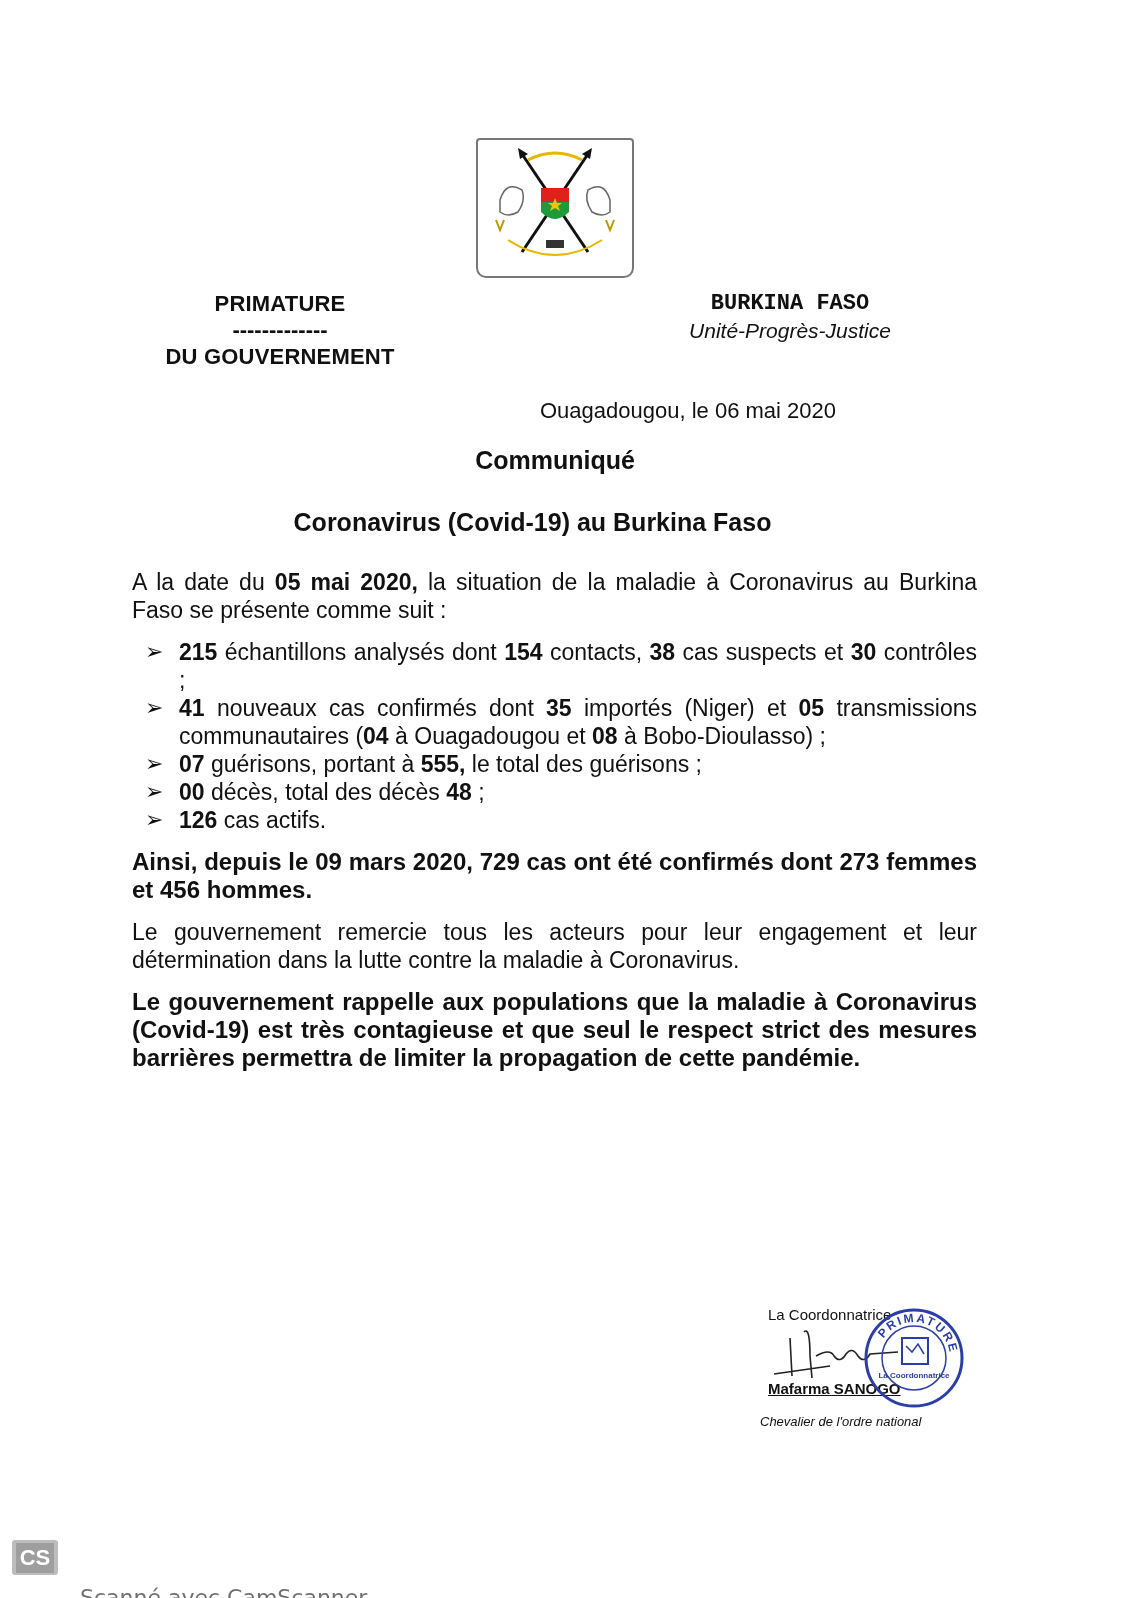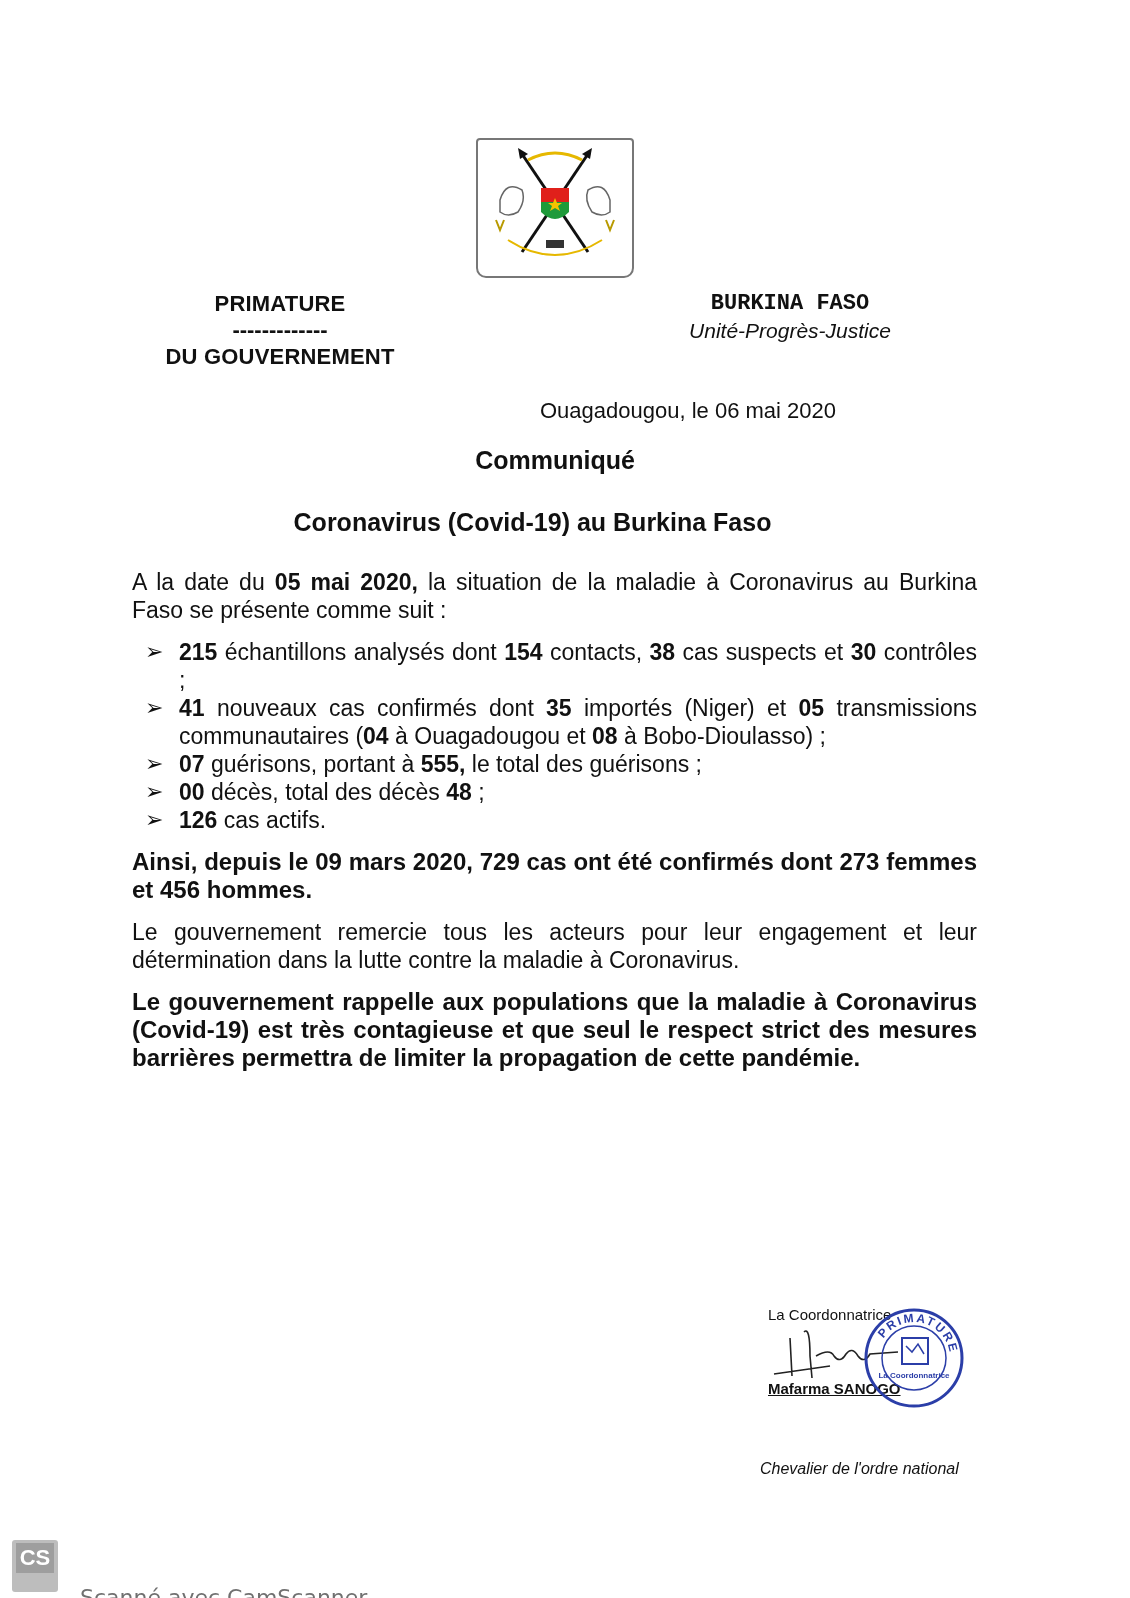--- a/index.html
+++ b/index.html
@@ -31,25 +31,25 @@
   ul.bullets { list-style: none; margin: 0; padding: 0 0 0 47px; }
   ul.bullets li { position: relative; text-align: justify; }
   ul.bullets li .arrow { position: absolute; left: -34px; top: 0; font-size: 22px; }
   b { font-weight: bold; }
   .summary { margin-top: 14px !important; font-weight: bold; font-size: 24px; }
   .thanks { margin-top: 14px !important; }
   .reminder { margin-top: 14px !important; font-weight: bold; font-size: 24px; }
   .sig { position: absolute; left: 760px; top: 1306px; width: 230px; height: 110px; }
   .sig .role { position: absolute; left: 8px; top: 0; font-size: 15px; }
   .sig .name { position: absolute; left: 8px; top: 74px; font-size: 15px; font-weight: bold; text-decoration: underline; }
-  .sig .honor { position: absolute; left: 0; top: 108px; font-size: 16px; font-style: italic; margin-top: 46px; }
+  .sig .honor { position: absolute; left: 0; top: 108px; font-size: 13px; font-style: italic; }
   .sig svg.scribble { position: absolute; left: 10px; top: 20px; width: 130px; height: 54px; }
   .stamp { position: absolute; left: 862px; top: 1306px; width: 104px; height: 104px; }
   .footer-logo {
-    position: absolute; left: 12px; top: 1540px; width: 46px; height: 52px; background: #bdbdbd; border-radius: 3px;
+    position: absolute; left: 12px; top: 1540px; width: 46px; height: 35px; background: #bdbdbd; border-radius: 3px;
   }
   .footer-logo span { position: absolute; left: 4px; top: 3px; width: 38px; height: 30px; background: #9e9e9e; color: #fff; font-weight: bold; font-size: 22px; text-align: center; line-height: 30px; }
   .footer-text { position: absolute; left: 80px; top: 1546px; font-size: 22px; color: #707070; font-family: "DejaVu Sans", sans-serif; margin-top: 39px; }
 </style>
 </head>
 <body>
 
 <div class="coat">
   <svg viewBox="0 0 154 136">
     <line x1="44" y1="14" x2="110" y2="112" stroke="#111" stroke-width="3"></line>

